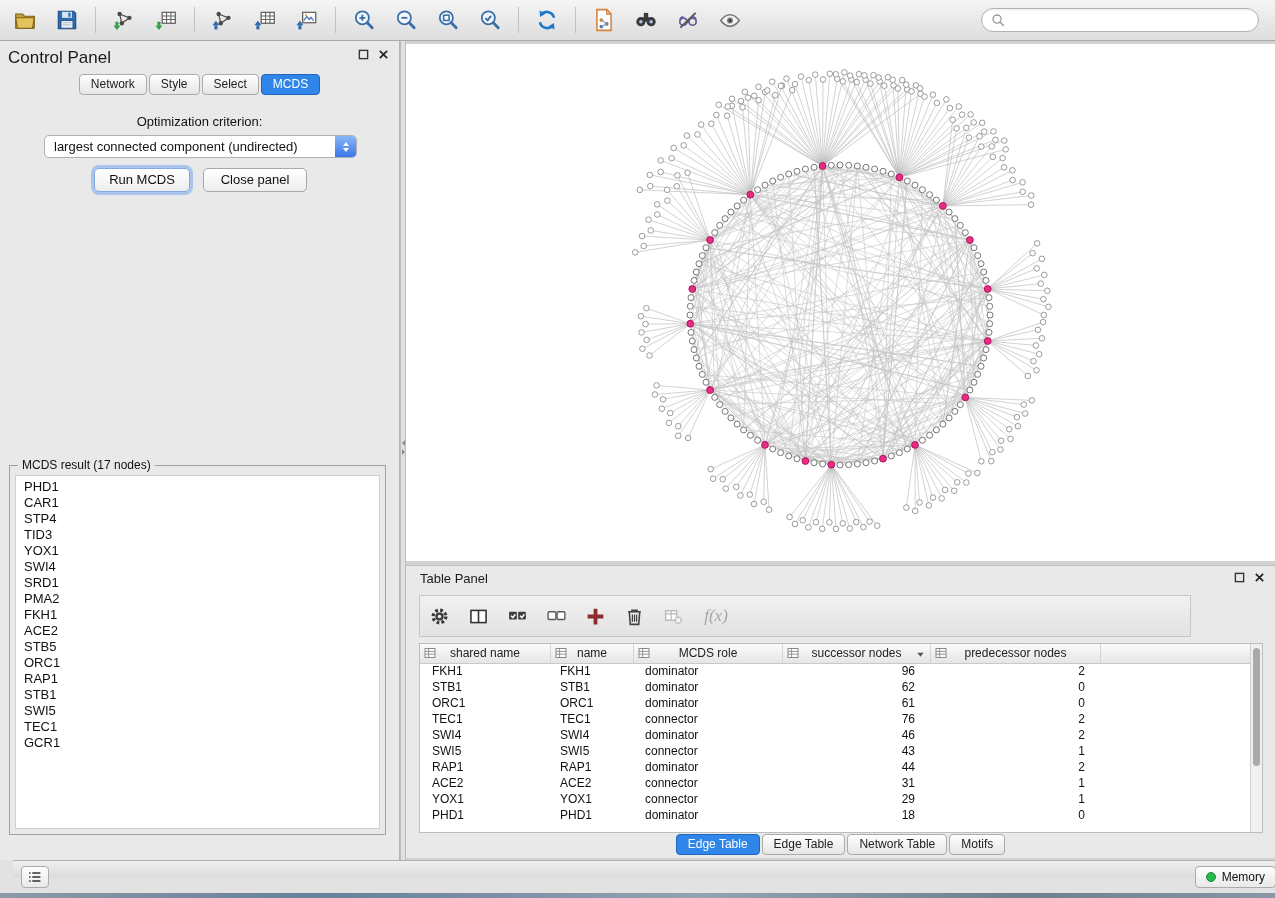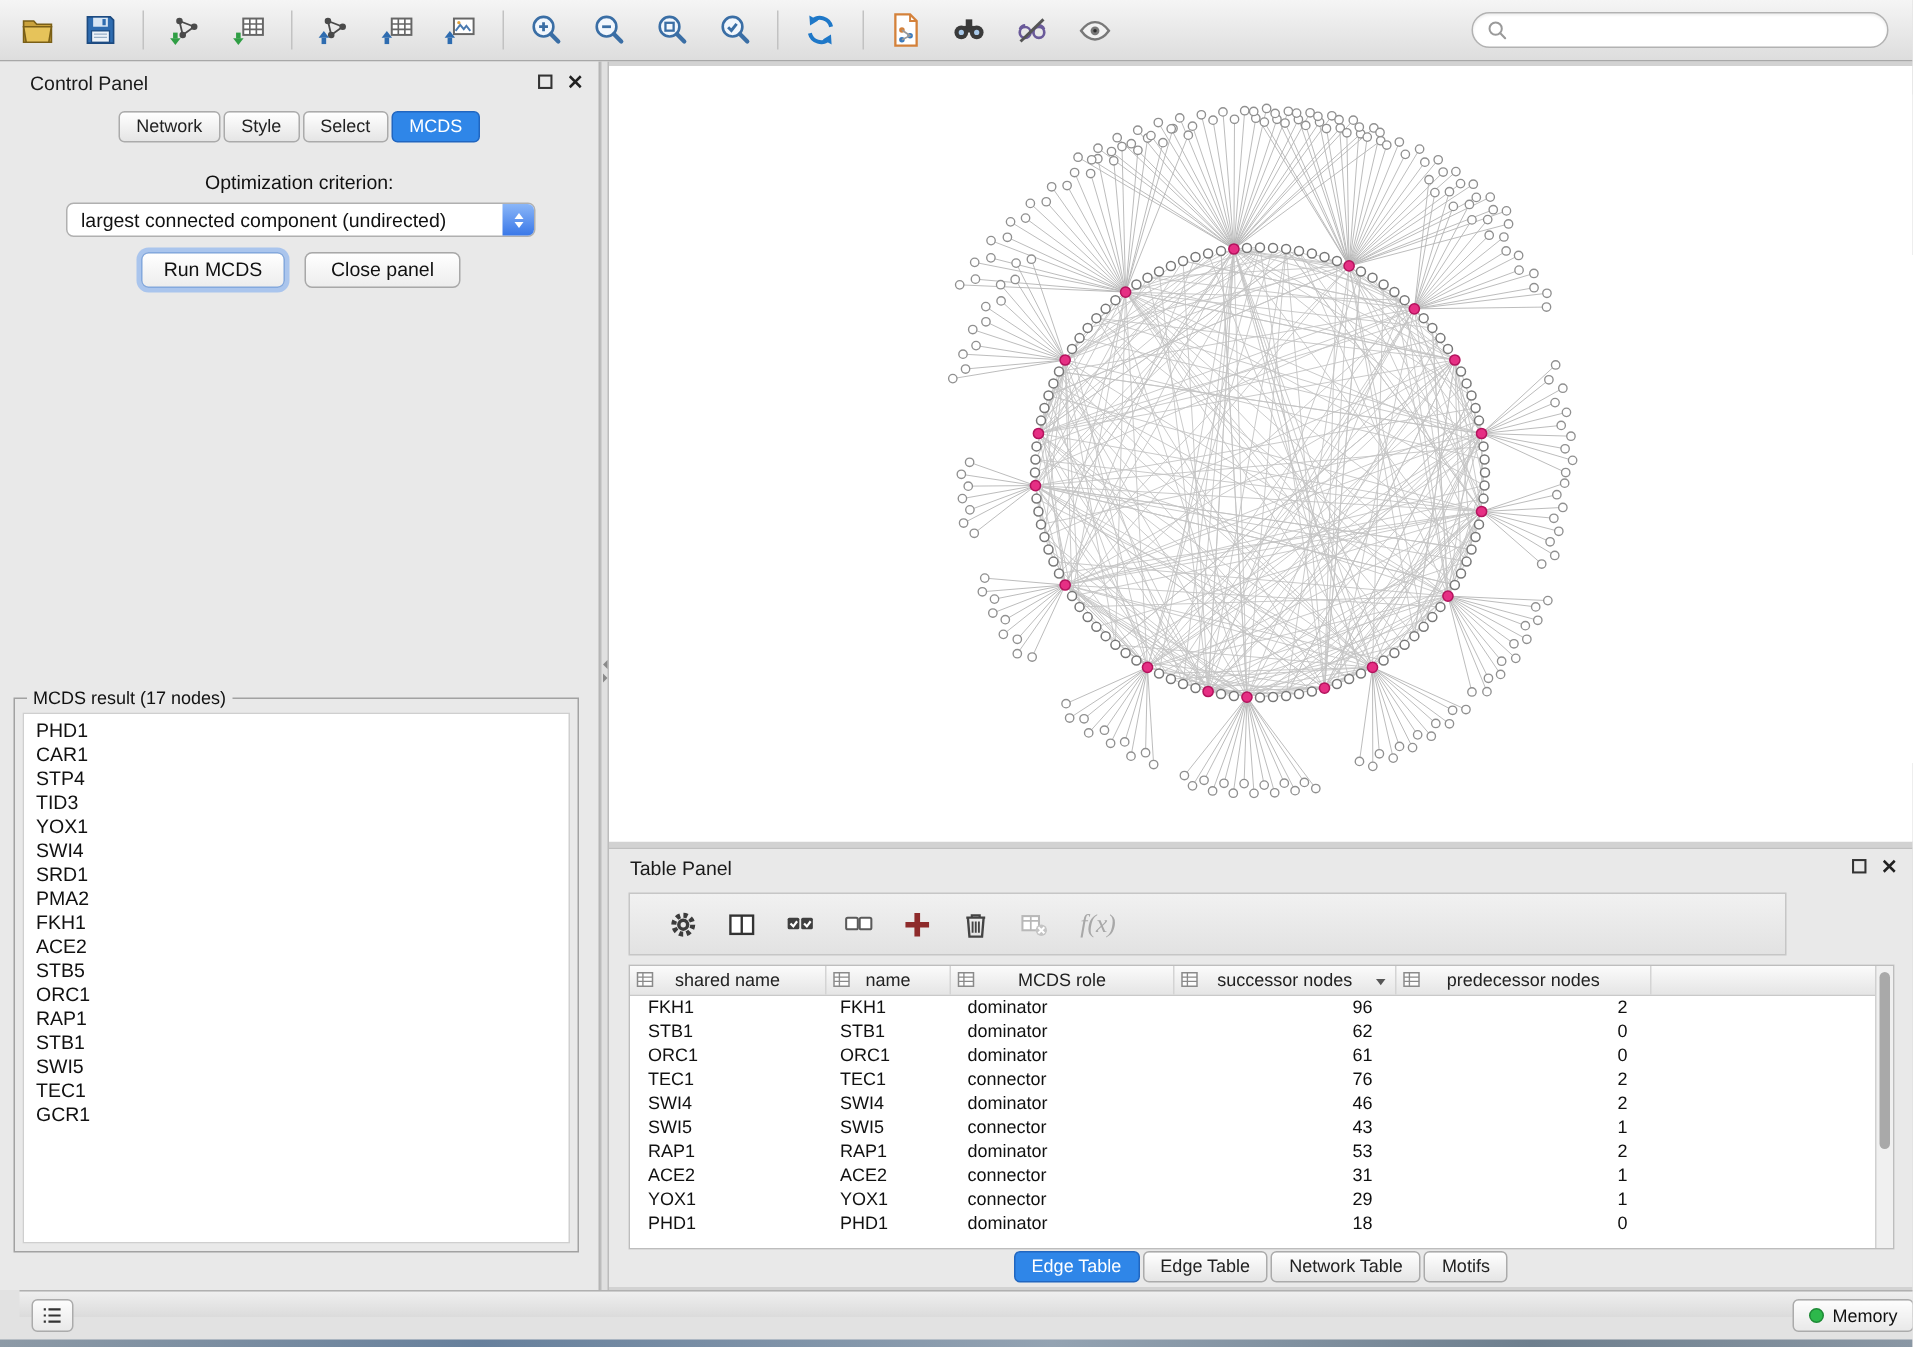--- a/index.html
+++ b/index.html
@@ -10,21 +10,21 @@
   .toolbar{position:absolute;left:0;top:0;width:100%;height:41px;background:linear-gradient(#f5f5f5,#dddddd);border-bottom:1px solid #a8a8a8;box-sizing:border-box;}
   .tb-groups{display:flex;align-items:center;height:40px;padding-left:4px;}
   .tb-btn{width:38px;height:32px;margin:0 2px;display:flex;align-items:center;justify-content:center;border-radius:4px;}
   .tb-btn .icon svg{width:24px;height:24px;}
   .tb-sep{width:1px;height:26px;background:#c2c2c2;margin:0 7px;}
   .search-box{position:absolute;right:16px;top:8px;width:278px;height:24px;background:#fff;border:1px solid #b2b2b2;border-radius:13px;display:flex;align-items:center;padding-left:8px;box-sizing:border-box;box-shadow:inset 0 1px 2px rgba(0,0,0,.08);}
   .search-input{border:none;outline:none;flex:1;height:20px;font-size:12px;background:transparent;font-family:"Liberation Sans",sans-serif;}
 
   
   .control-panel{position:absolute;left:0;top:41px;width:400px;height:819px;background:#e9e9e9;border-right:1px solid #b5b5b5;box-sizing:border-box;}
-  .panel-title{position:absolute;left:20px;top:7px;font-size:13px;color:#1a1a1a;}
+  .panel-title{position:absolute;left:8px;top:7px;font-size:17px;color:#1a1a1a;}
   .panel-btns{position:absolute;right:10px;top:8px;display:flex;gap:9px;align-items:center;}
   .cp-tabs{position:absolute;left:0;top:33px;width:100%;display:flex;justify-content:center;gap:2px;}
   .ui-tab{height:19px;line-height:19px;padding:0 11px;font-size:12px;color:#222;background:linear-gradient(#ffffff,#e5e5e5);border:1px solid #ababab;border-radius:4px;}
   .ui-tab.active{background:#2f86e8;border-color:#2166c0;color:#fff;}
   .opt-label{position:absolute;left:0;top:73px;width:100%;text-align:center;font-size:13px;color:#111;}
   .criterion-select{position:absolute;left:44px;top:94px;width:313px;height:23px;background:#fff;border:1px solid #b0b0b0;border-radius:5px;box-sizing:border-box;}
   .sel-text{position:absolute;left:9px;top:3px;font-size:13px;color:#111;white-space:nowrap;}
   .sel-stepper{position:absolute;right:0;top:0;width:21px;height:21px;border-radius:0 4px 4px 0;background:linear-gradient(#8ab6f8,#3a78e8);display:flex;flex-direction:column;align-items:center;justify-content:center;}
   .tri-up{width:0;height:0;border:3.5px solid transparent;border-top:none;border-bottom:4.5px solid #fff;margin-bottom:2px;}
   .tri-down{width:0;height:0;border:3.5px solid transparent;border-bottom:none;border-top:4.5px solid #fff;}
@@ -51,21 +51,21 @@
   .light.red{left:9px;background:#ff5f57;}
   .light.yellow{left:28px;background:#febc2e;}
   .light.green{left:47px;background:#28c840;}
   .net-title{display:block;text-align:center;line-height:19px;color:#f2f2f2;font-size:12px;}
   .net-canvas{position:absolute;left:0;top:19px;width:869px;height:498px;background:#fff;overflow:hidden;}
 
   
   .table-panel{position:absolute;left:406px;top:565px;width:869px;height:293px;background:#e9e9e9;border-top:1px solid #c0c0c0;box-sizing:border-box;}
   .tp-title{position:absolute;left:14px;top:5px;font-size:13px;color:#1a1a1a;}
   .tp-panel-btns{position:absolute;right:10px;top:6px;display:flex;gap:9px;align-items:center;}
-  .tp-toolbar{position:absolute;left:13px;top:29px;width:772px;height:42px;background:linear-gradient(#f1f1f1,#e2e2e2);border:1px solid #c6c6c6;box-sizing:border-box;display:flex;align-items:center;padding-left:20px;gap:9px;}
+  .tp-toolbar{position:absolute;left:13px;top:29px;width:772px;height:42px;background:linear-gradient(#f1f1f1,#e2e2e2);border:1px solid #c6c6c6;box-sizing:border-box;display:flex;align-items:center;padding-left:4px;gap:9px;}
   .tp-tbtn{width:30px;height:30px;display:flex;align-items:center;justify-content:center;}
   .tp-tbtn svg{width:21px;height:21px;}
   .fx{font-family:"Liberation Serif",serif;font-style:italic;font-size:17px;color:#a8a8a8;}
   .tp-table{position:absolute;left:13px;top:77px;width:844px;height:190px;background:#fff;border:1px solid #bdbdbd;box-sizing:border-box;}
   .tp-head{position:absolute;left:0;top:0;right:12px;height:19px;background:linear-gradient(#fbfbfb,#e5e5e5);border-bottom:1px solid #c9c9c9;display:flex;}
   .th{position:relative;height:19px;border-right:1px solid #d4d4d4;box-sizing:border-box;font-size:12px;color:#222;}
   .th .sort-ic{position:absolute;left:4px;top:3px;}
   .th-label{display:block;text-align:center;line-height:18px;}
   .th .chev{position:absolute;right:5px;top:6px;}
   .th.filler{flex:1;border-right:none;}
@@ -1352,21 +1352,21 @@
             <div class="td c0">SWI5</div>
             <div class="td c1">SWI5</div>
             <div class="td c2">connector</div>
             <div class="td c3">43</div>
             <div class="td c4">1</div>
           </div>
           <div class="tr">
             <div class="td c0">RAP1</div>
             <div class="td c1">RAP1</div>
             <div class="td c2">dominator</div>
-            <div class="td c3">53</div>
+            <div class="td c3">44</div>
             <div class="td c4">2</div>
           </div>
           <div class="tr">
             <div class="td c0">ACE2</div>
             <div class="td c1">ACE2</div>
             <div class="td c2">connector</div>
             <div class="td c3">31</div>
             <div class="td c4">1</div>
           </div>
           <div class="tr">

